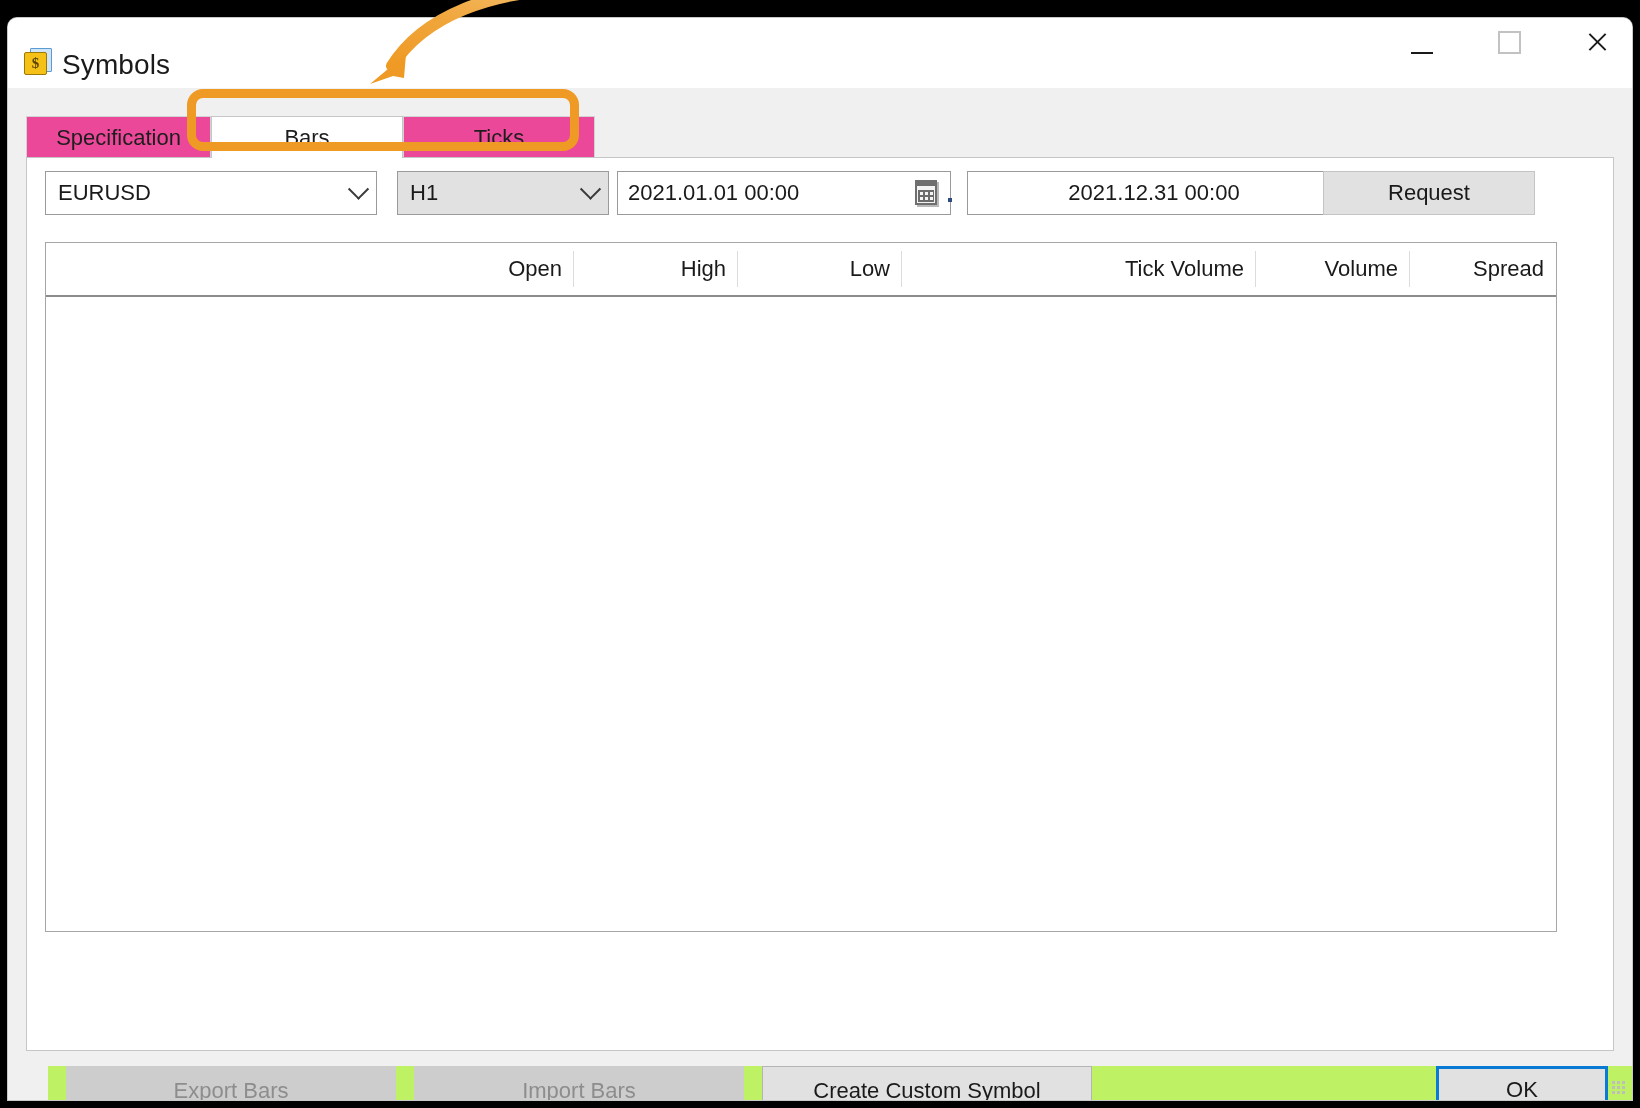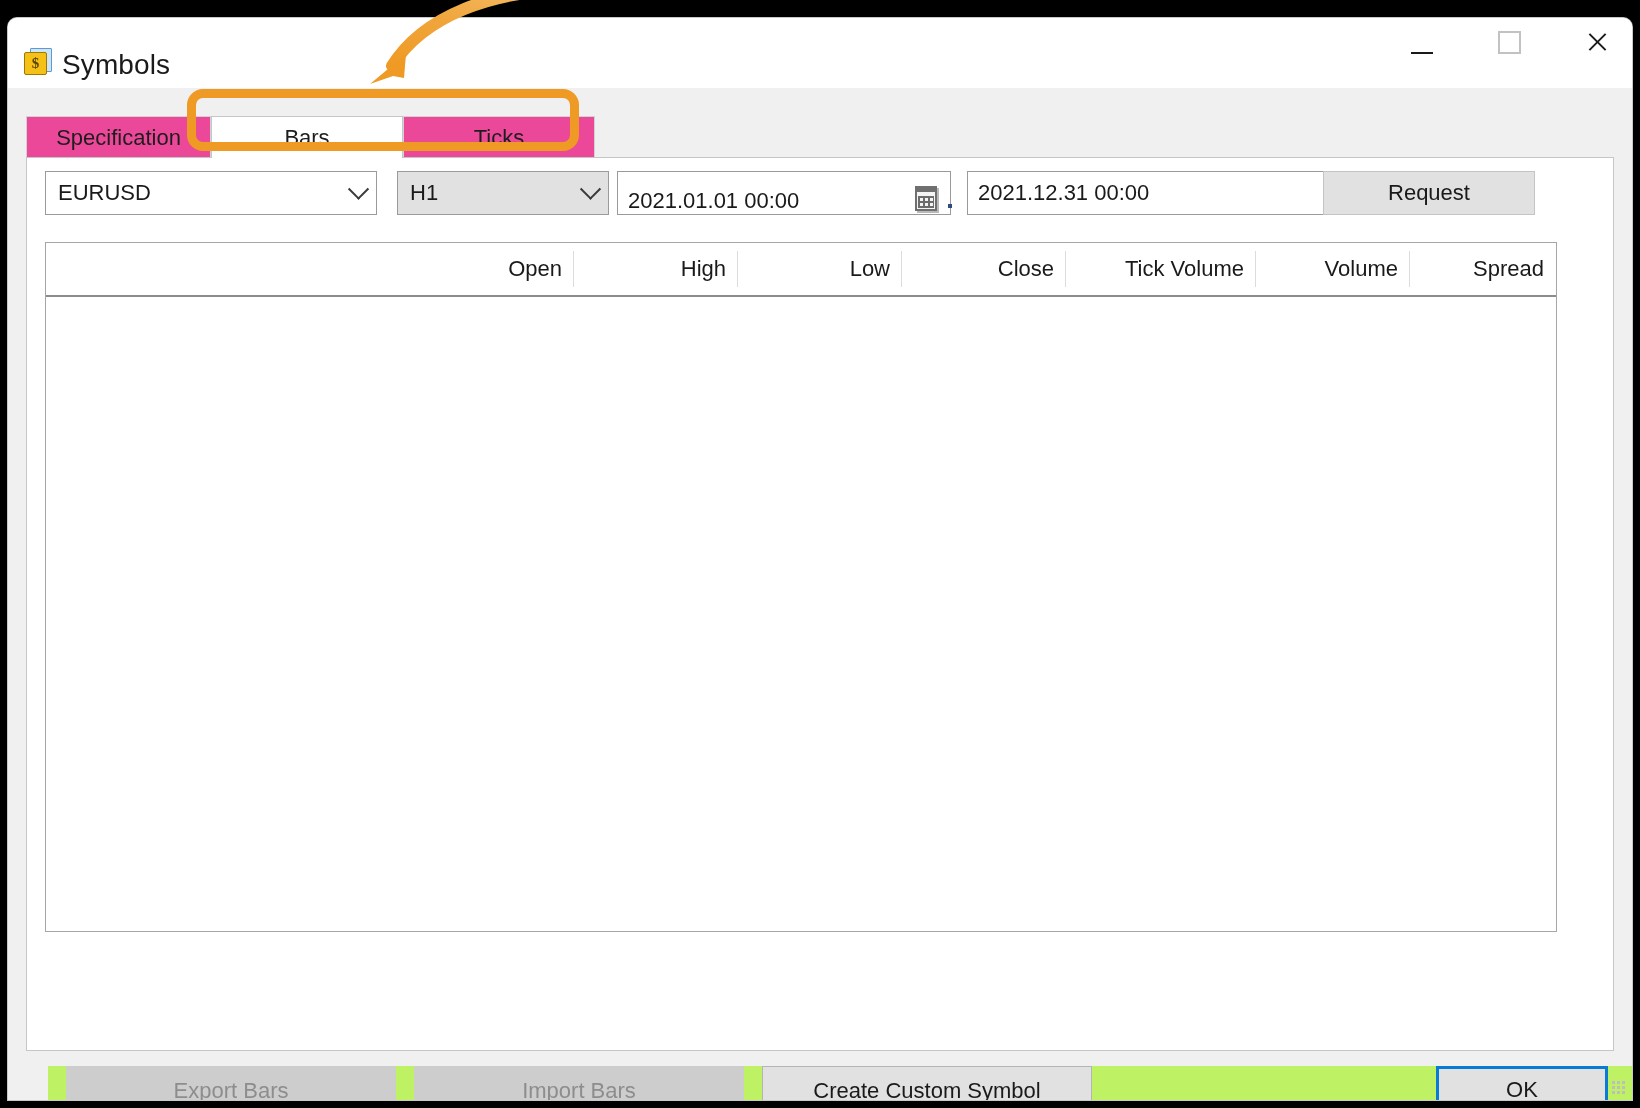--- a/index.html
+++ b/index.html
@@ -204,22 +204,22 @@
     top: 0;
     height: 44px;
     box-sizing: border-box;
     background: #ffffff;
     border: 1px solid #9a9a9a;
     display: flex;
     align-items: center;
     font-size: 22px;
     color: #1a1a1a;
   }
-  #date-from { left: 590px; width: 334px; align-items: flex-end; }
-  #date-to   { left: 940px; width: 402px; }
+  #date-from { left: 590px; width: 334px; }
+  #date-to   { left: 940px; width: 402px; text-align: center; }
   .datefield .val { padding-left: 10px; flex: 1; }
   .cal-icon {
     width: 32px; height: 30px;
     margin-right: 6px;
     position: relative;
   }
   .cal-icon .body {
     position: absolute;
     left: 3px; top: 2px;
     width: 22px; height: 25px;
@@ -461,24 +461,20 @@
             <div class="col right" style="left:364px;  width:164px;">
               <span class="lbl">Open</span>
                 <span class="sep"></span>
             </div>
             <div class="col right" style="left:528px;  width:164px;">
               <span class="lbl">High</span>
                 <span class="sep"></span>
             </div>
             <div class="col right" style="left:692px;  width:164px;">
               <span class="lbl">Low</span>
-                <span class="sep"></span>
-            </div>
-            <div class="col right" style="left:856px;  width:164px;">
-              <span class="lbl">Close</span>
                 <span class="sep"></span>
             </div>
             <div class="col right" style="left:1020px; width:190px;">
               <span class="lbl">Tick Volume</span>
                 <span class="sep"></span>
             </div>
             <div class="col right" style="left:1210px; width:154px;">
               <span class="lbl">Volume</span>
                 <span class="sep"></span>
             </div>

